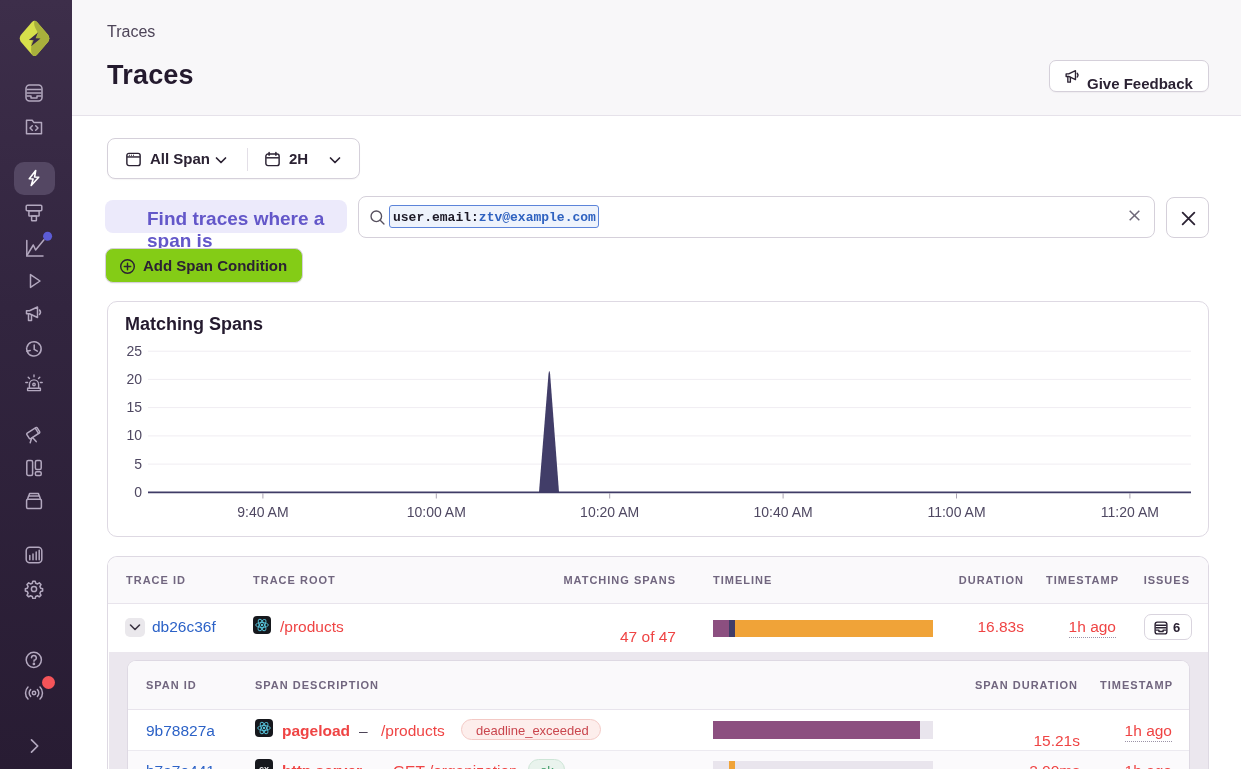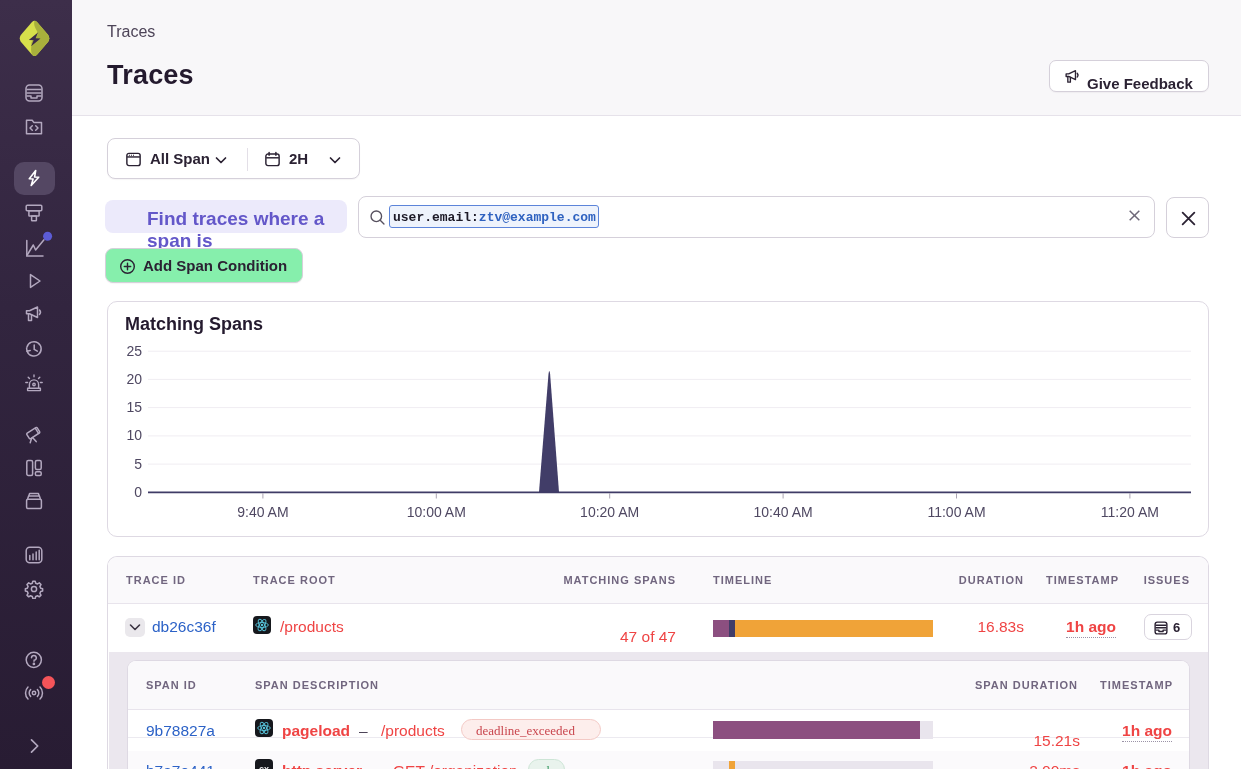--- a/index.html
+++ b/index.html
@@ -23,43 +23,43 @@
 .fbtxt { position:absolute; top:11px; font-size:15px; font-weight:bold; color:#2b2233; }
 
 #chip { position:absolute; left:33px; top:200px; width:242px; height:33px; background:#eceafb; border-radius:8px; }
 #chip span { position:absolute; left:22px; top:8px; font-size:19px; font-weight:bold; color:#6357c9;margin-left:20px; }
 #searchbox { position:absolute; left:286px; top:196px; width:797px; height:42px; background:#fff; border:1px solid #d5d0da; border-radius:8px; }
 #token { position:absolute; left:30px; top:8px; height:23px; background:#eef3fc; border:1px solid #5c84d9; border-radius:3px; font-family:"Liberation Mono",monospace; font-size:13px; font-weight:bold; padding:4px 3px 0 3px; width:210px; color:#1d1a27; }
 #token b { color:#2f62c0; }
 #clearx { position:absolute; right:12px; top:11px; }
 #bigx { position:absolute; left:1094px; top:197px; width:43px; height:41px; background:#fff; border:1px solid #d5d0da; border-radius:8px; }
 #bigx svg { position:absolute; left:13px; top:12px; }
-#addspan { position:absolute; left:33px; top:248px; width:198px; height:35px; background:#86efac; border:1px solid #d5d0da; border-radius:8px; box-shadow:0 1px 1px rgba(40,30,50,0.04); }
+#addspan { position:absolute; left:33px; top:248px; width:198px; height:35px; background:#84cc16; border:1px solid #d5d0da; border-radius:8px; box-shadow:0 1px 1px rgba(40,30,50,0.04); }
 #addspan span { position:absolute; left:37px; top:8px; font-size:15px; font-weight:bold; color:#2b2233; }
 #addspan svg { position:absolute; left:13px; top:9px; }
 
 #chartpanel { position:absolute; left:35px; top:301px; width:1102px; height:236px; background:#fff; border:1px solid #ded9e3; border-radius:10px; }
 #charttitle { position:absolute; left:17px; top:12px; font-size:18px; font-weight:bold; color:#241a2e; }
 
 #tracetable { position:absolute; left:35px; top:556px; width:1102px; height:214px; background:#fff; border:1px solid #ded9e3; border-radius:10px 10px 0 0; border-bottom:none; overflow:hidden; }
 .thead { position:absolute; left:0; top:0; width:100%; height:47px; background:#faf9fb; border-bottom:1px solid #e8e4ec; }
 .hlabel { position:absolute; font-size:11px; font-weight:bold; color:#71667f; letter-spacing:1px; top:17px; }
 .cell { position:absolute; font-size:15.5px; color:#ef4444; }
 .bluelink { color:#2c62c7; }
-.dotted { border-bottom:1px dotted #9b93a7; padding-bottom:1px;font-weight:bold; }
+.dotted { border-bottom:1px dotted #9b93a7; padding-bottom:1px; }
 #expbtn { position:absolute; left:17px; top:61px; width:20px; height:19px; background:#eae8ec; border-radius:5px; }
 #expbtn svg { position:absolute; left:4px; top:4px; }
 .appicon { position:absolute; width:18px; height:18px; background:#16181d; border-radius:4px; }
 #issuesbtn { position:absolute; left:1036px; top:57px; width:48px; height:26px; background:#fff; border:1px solid #d9d4de; border-radius:7px; }
 #issuesbtn span { position:absolute; left:28px; top:5px; font-size:13px; font-weight:bold; color:#2b2233; }
 #issuesbtn svg { position:absolute; left:9px; top:6px; }
 #nestwrap { position:absolute; left:1px; top:95px; width:1100px; height:119px; background:#ebe7ee; }
 #nesttable { position:absolute; left:18px; top:8px; width:1063px; height:111px; background:#fff; border:1px solid #ded9e3; border-radius:9px 9px 0 0; border-bottom:none; overflow:hidden; }
 #nesthead { position:absolute; left:0; top:0; width:100%; height:49px; background:#faf9fb; border-bottom:1px solid #e8e4ec; }
-.pill { position:absolute; font-size:13px; height:21px; border-radius:11px;font-family:Liberation Serif, serif; }
+.pill { position:absolute; font-size:13px; height:21px; border-radius:11px; }
 .bar { position:absolute; height:17px; }
 </style>
 </head>
 <body>
 <div id="sidebar">
   <div id="logo" style="position:absolute;left:19px;top:20px;">
     <svg width="31" height="37" viewBox="0 0 31 37">
       <defs>
           <clipPath id="dcp">
             <path d="M13 1.9 Q15.5 -0.5 18 1.9 L29.2 14.9 Q31.3 18.3 29.2 21.7 L18 34.7 Q15.5 37.1 13 34.7 L1.8 21.7 Q-0.3 18.3 1.8 14.9 Z"></path>
@@ -325,21 +325,21 @@
         <span>6</span>
       </div>
     <div id="nestwrap">
       <div id="nesttable">
         <div id="nesthead">
           <span class="hlabel" style="left:18px;top:18px">SPAN ID</span>
           <span class="hlabel" style="left:127px;top:18px">SPAN DESCRIPTION</span>
           <span class="hlabel" style="right:111px;top:18px">SPAN DURATION</span>
           <span class="hlabel" style="right:16px;top:18px">TIMESTAMP</span>
         </div>
-        <div class="nrow" style="position:absolute;left:0;top:50px;width:100%;height:27px;border-bottom:1px solid #eceaf0;">
+        <div class="nrow" style="position:absolute;left:0;top:50px;width:100%;height:40px;border-bottom:1px solid #eceaf0;">
           <span class="cell bluelink" style="left:18px;top:11px">9b78827a</span>
           <div class="appicon" style="left:127px;top:8px" id="react2"><svg width="18" height="18" viewBox="0 0 18 18">
                 <g stroke="#58c5dc" stroke-width="0.9" fill="none">
                   <ellipse cx="9" cy="9" rx="6.3" ry="2.5"></ellipse>
                   <ellipse cx="9" cy="9" rx="6.3" ry="2.5" transform="rotate(60 9 9)"></ellipse>
                   <ellipse cx="9" cy="9" rx="6.3" ry="2.5" transform="rotate(120 9 9)"></ellipse>
                 </g>
                 <circle cx="9" cy="9" r="1.2" fill="#58c5dc"></circle>
               </svg></div>
           <span class="cell" style="left:154px;top:11px"><b>pageload</b></span>

